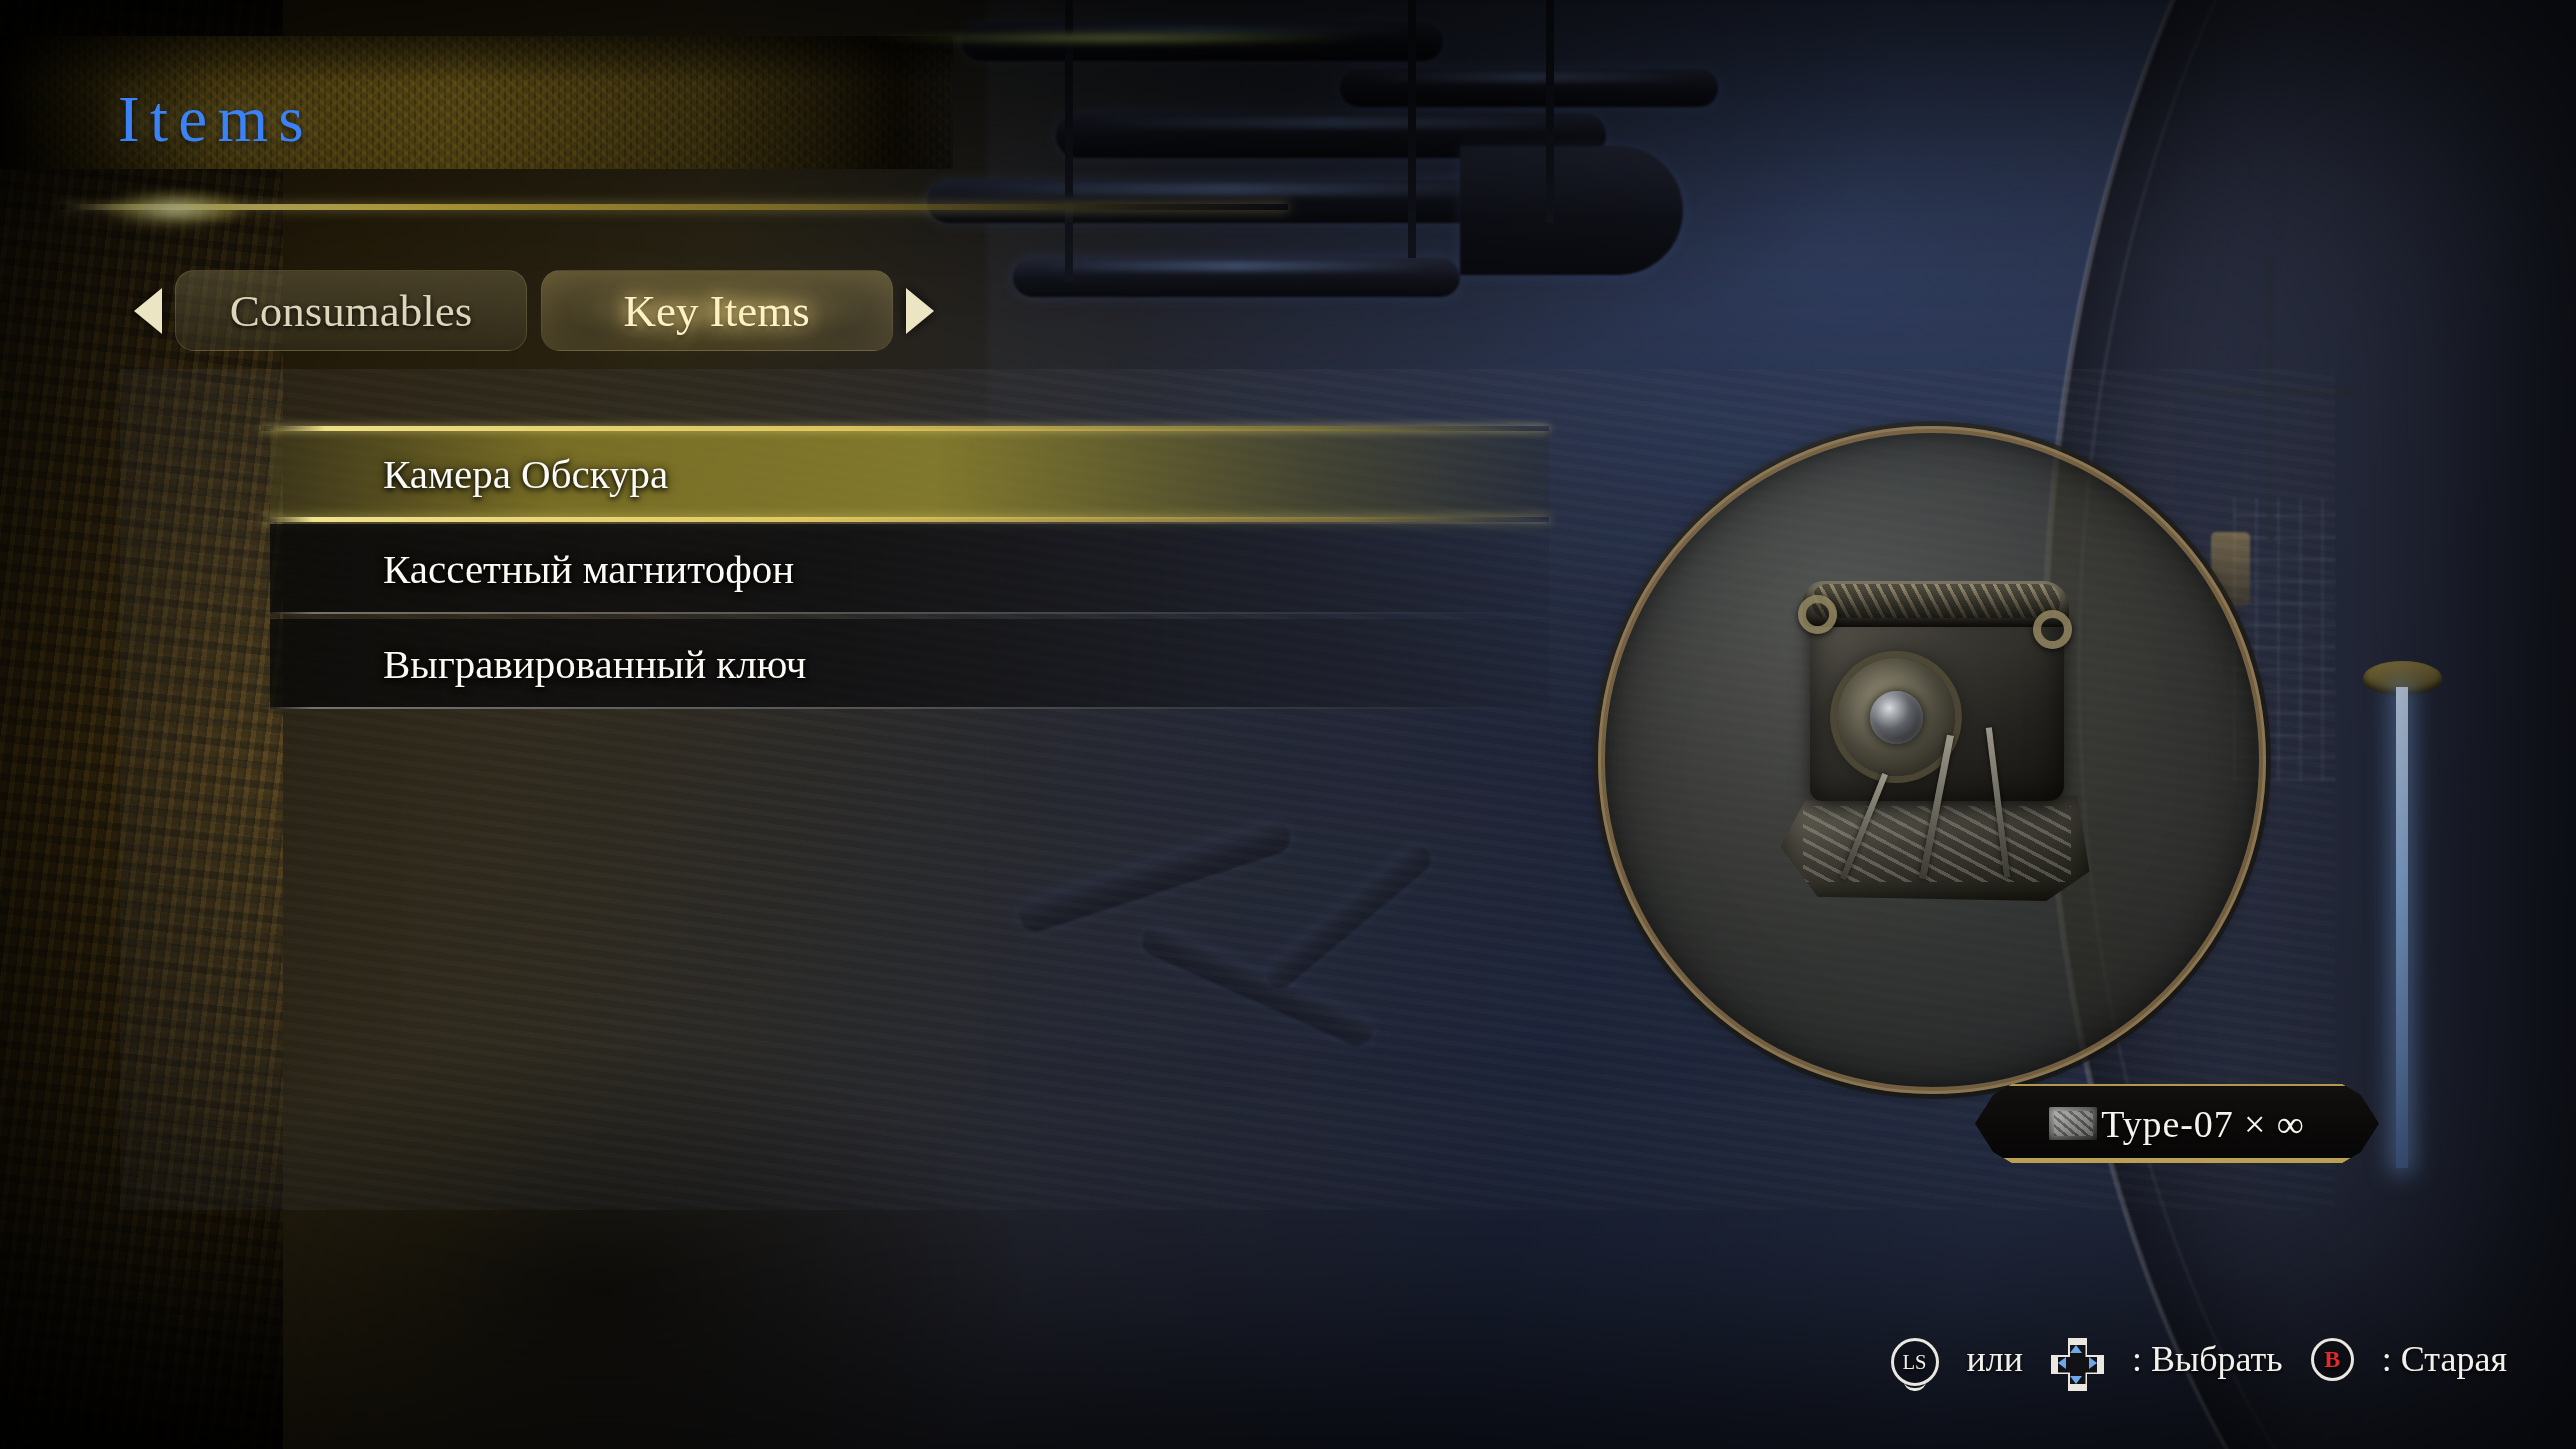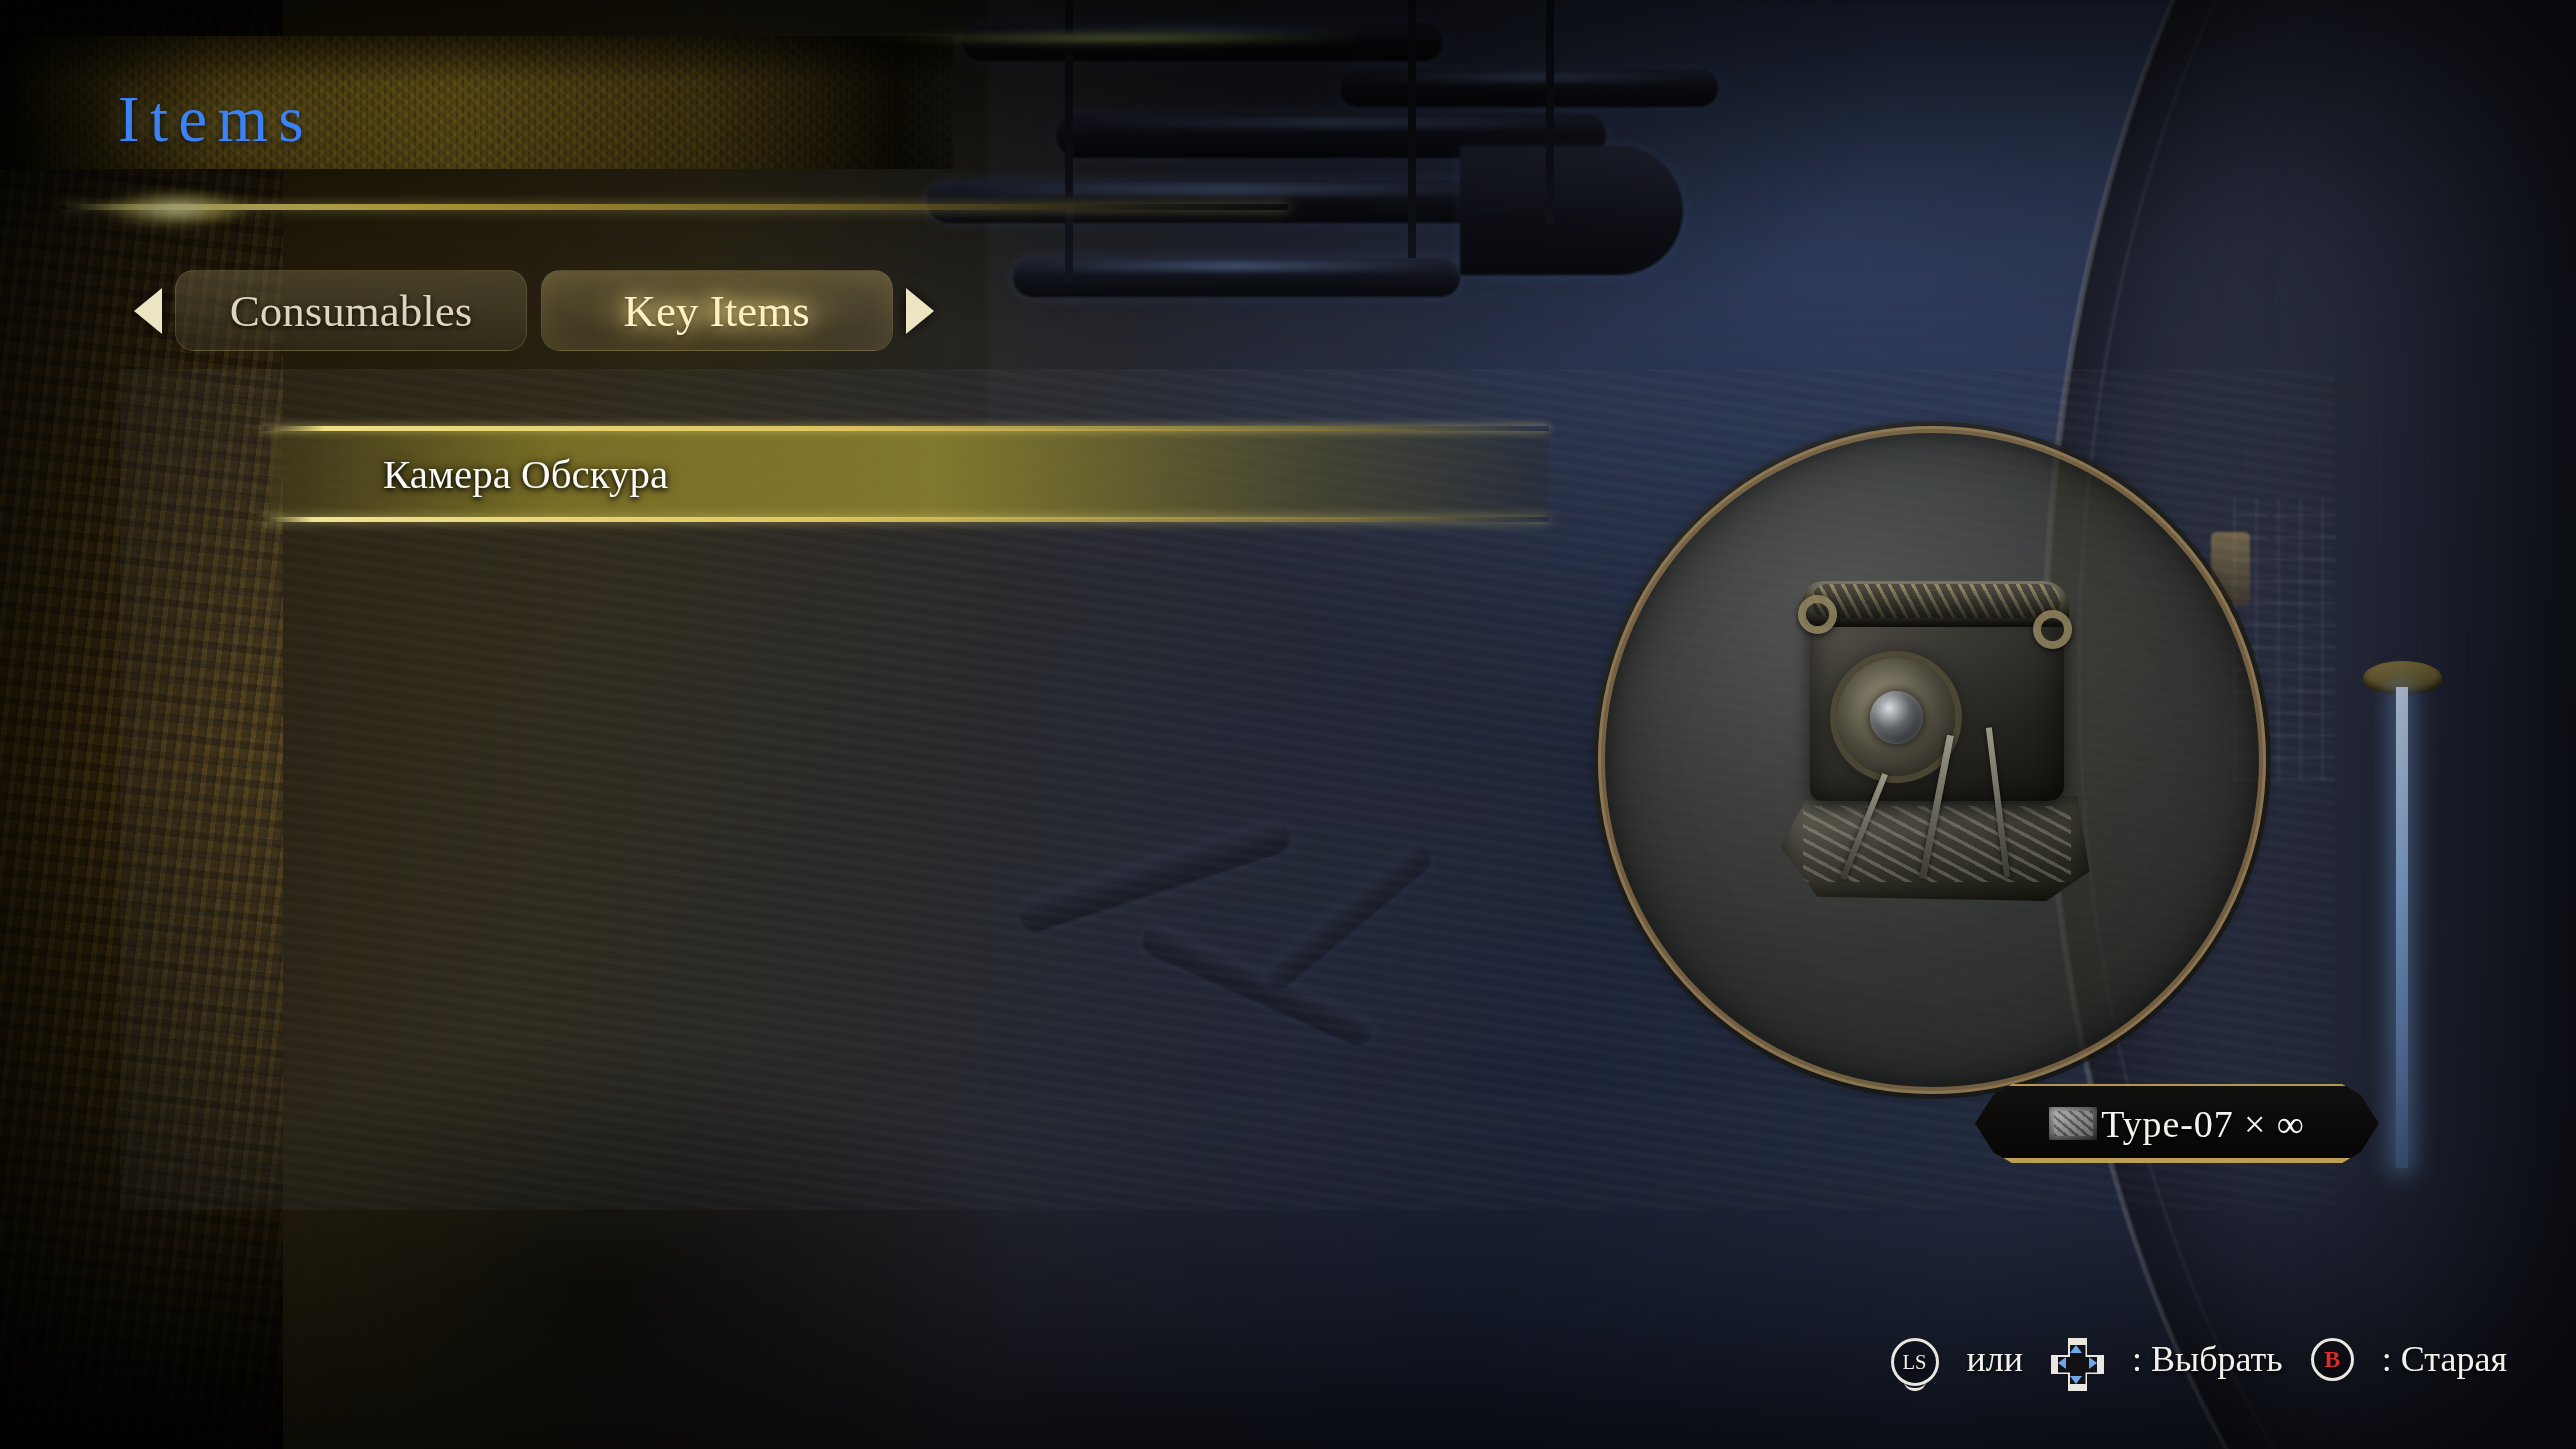--- a/index.html
+++ b/index.html
@@ -447,21 +447,27 @@
     <div class="tab-arrow">
       <div class="tri-r"></div>
     </div>
   </div>
 
   <div class="item-list">
     <div class="item-row selected">
       <span class="label">Камера Обскура</span>
     </div>
     <div class="item-gap"></div>
+    <div class="item-row plain">
+      <span class="label">Кассетный магнитофон</span>
+    </div>
     <div class="item-gap"></div>
+    <div class="item-row plain">
+      <span class="label">Выгравированный ключ</span>
+    </div>
   </div>
 
   <div class="preview-wrap">
     <div class="disc"></div>
     <div class="disc-rim"></div>
     <div class="disc-rim2"></div>
     <div class="cam">
       <div class="cam-base"></div>
       <div class="cam-bellows"></div>
       <div class="cam-body"></div>

